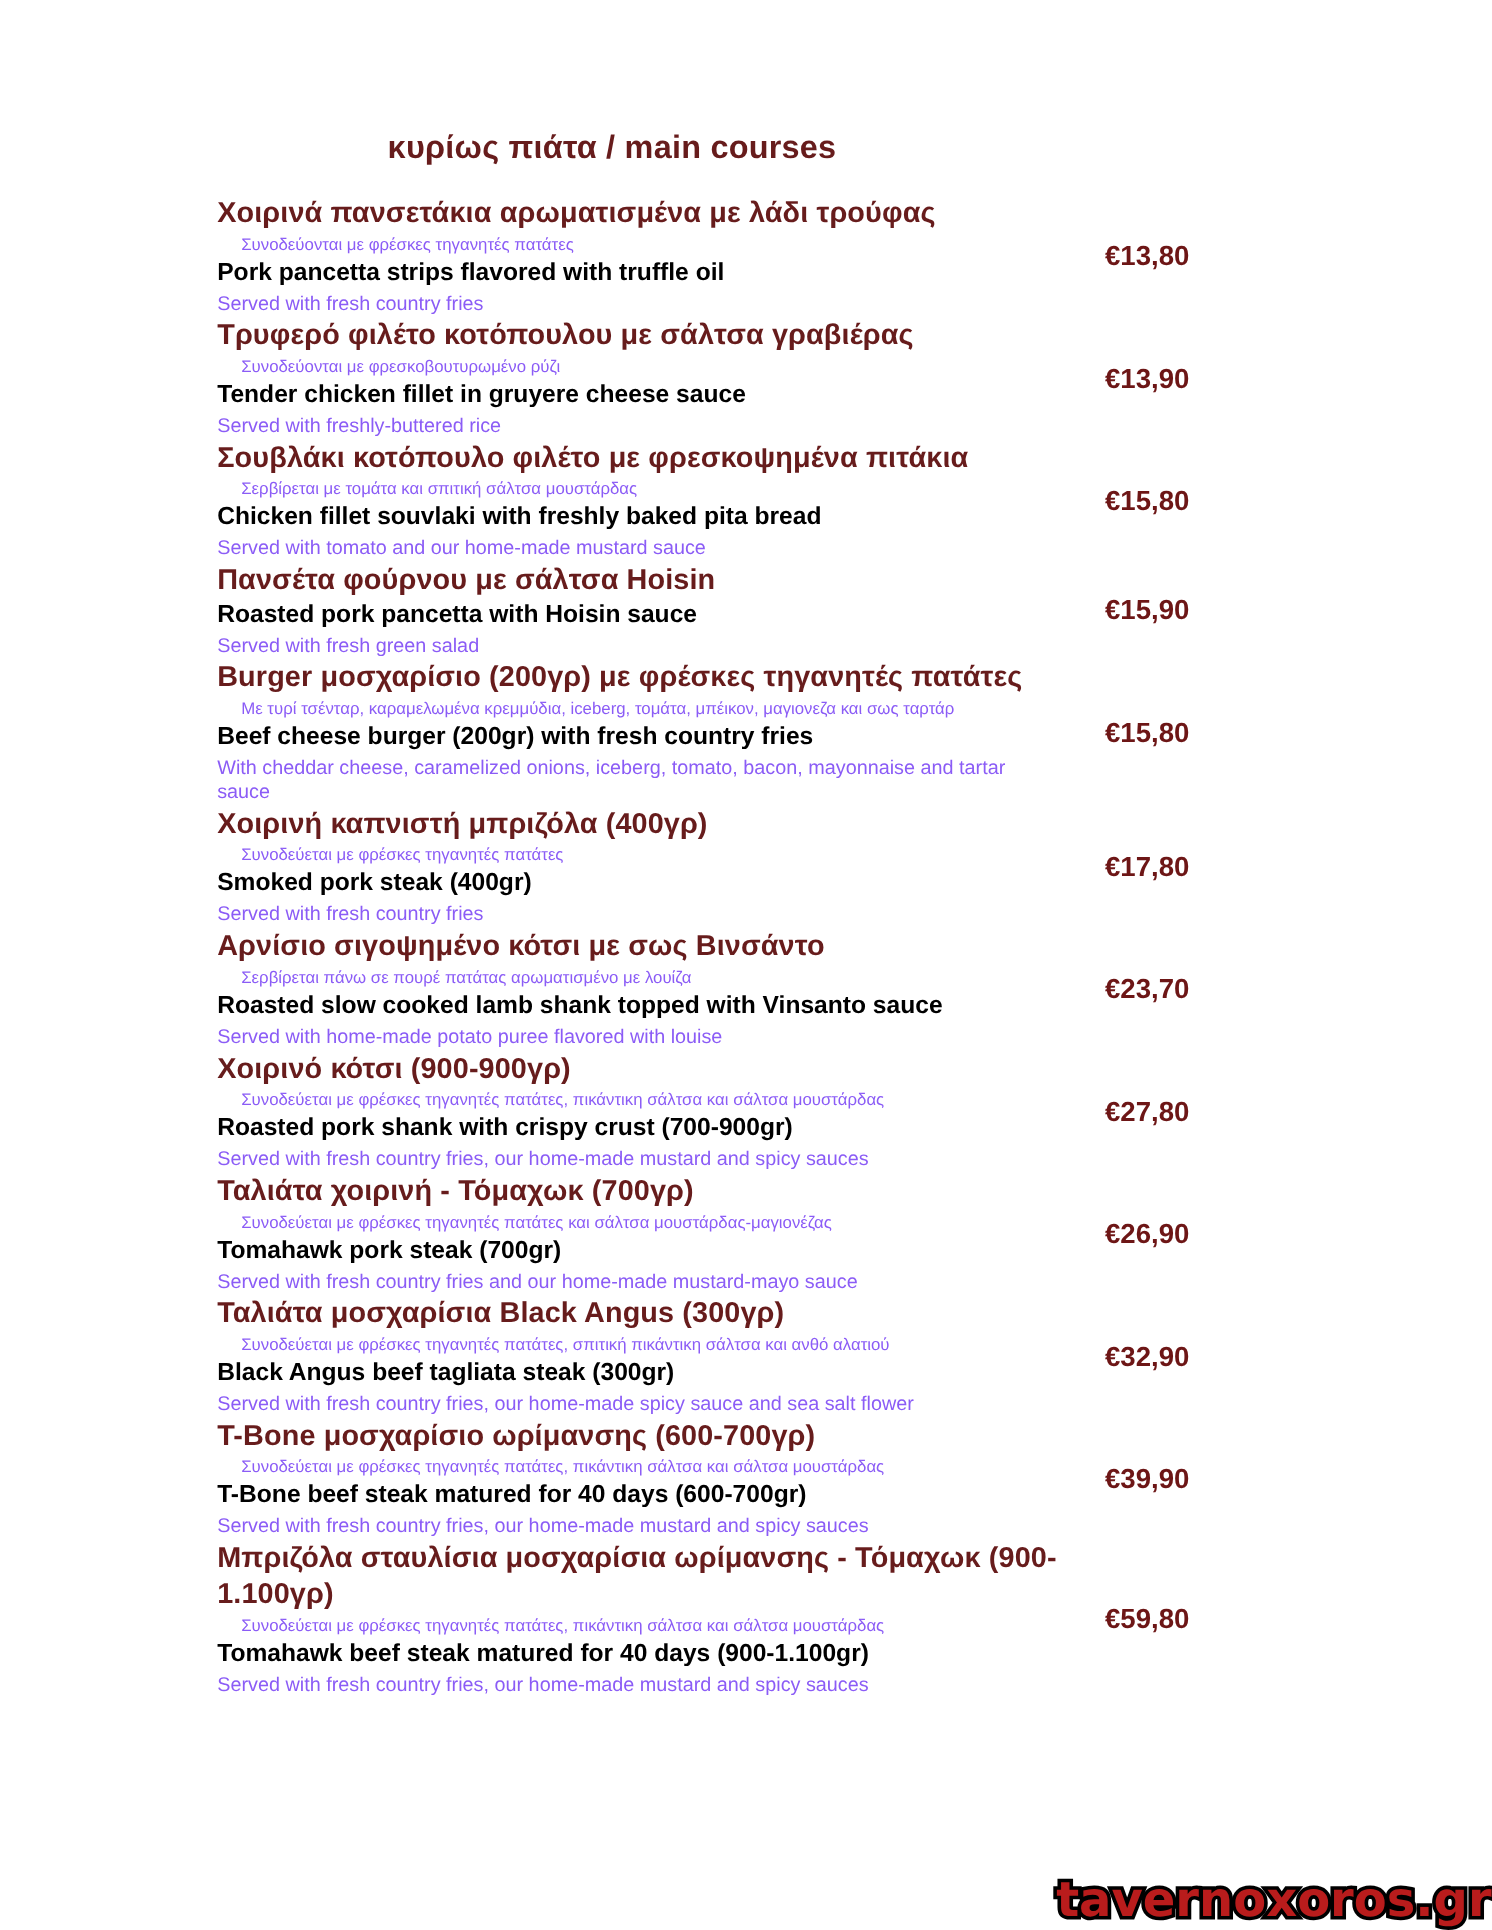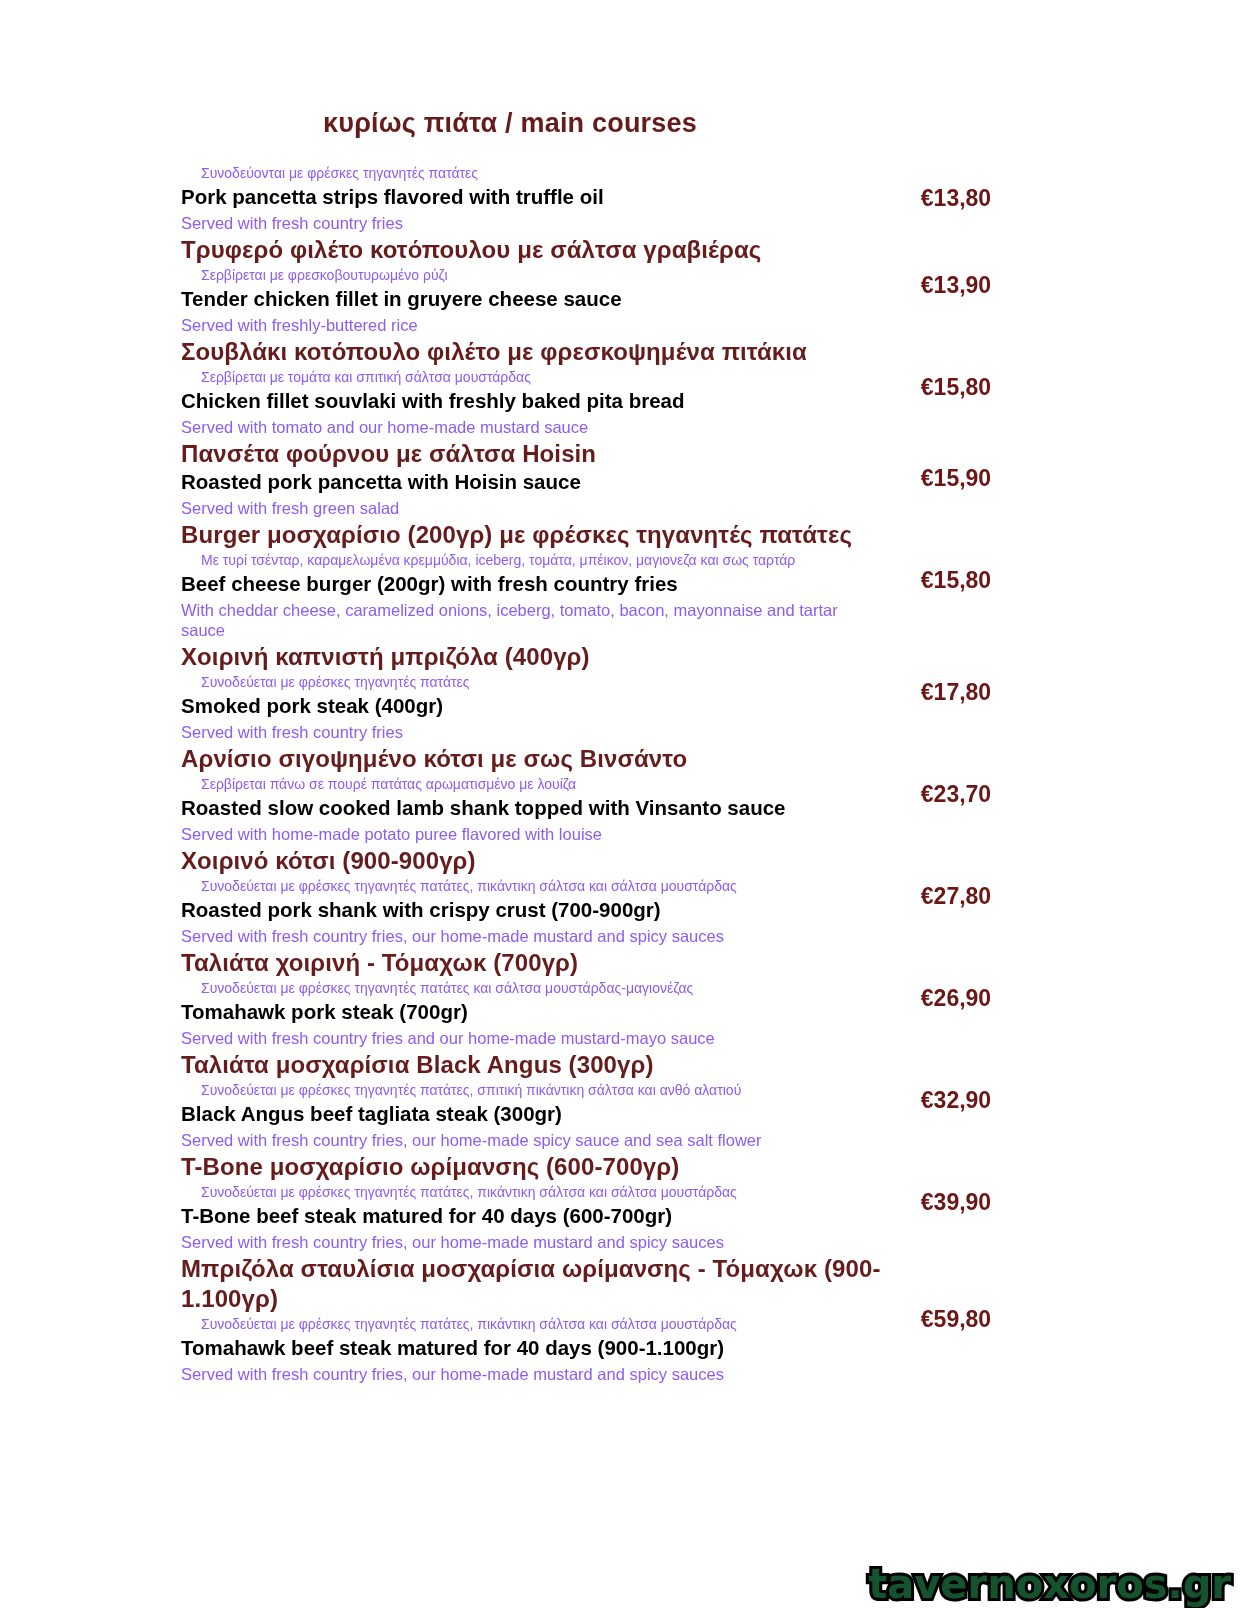--- a/index.html
+++ b/index.html
@@ -72,53 +72,54 @@
     width: 150px;
     text-align: center;
     font-size: 23px;
     font-weight: bold;
     color: #6d1616;
     white-space: nowrap;
     align-self: center;
   }
   .watermark {
     position: absolute;
-    right: 12px;
+    right: 0px;
     bottom: 4px;
     font-family: "DejaVu Sans", sans-serif;
     font-size: 40px;
     font-weight: bold;
-    color: #14532d;
+    color: #b91c1c;
     -webkit-text-stroke: 6px #000000;
     paint-order: stroke fill;
     text-shadow: 0 0 3px #000000;
     letter-spacing: 0px;
     line-height: 1;
     margin-top: 36px;
   }
 </style>
 </head>
 <body>
 
 <div class="page-title">κυρίως πιάτα / main courses</div>
 
 <div class="menu-items">
   <div class="menu-item">
     <div class="item-text">
+      <div class="name-gr">Χοιρινά πανσετάκια αρωματισμένα με λάδι τρούφας</div>
       <div class="desc-gr">Συνοδεύονται με φρέσκες τηγανητές πατάτες</div>
       <div class="name-en">Pork pancetta strips flavored with truffle oil</div>
       <div class="desc-en">Served with fresh country fries</div>
     </div>
     <div class="price">€13,80</div>
   </div>
 
   <div class="menu-item">
     <div class="item-text">
       <div class="name-gr">Τρυφερό φιλέτο κοτόπουλου με σάλτσα γραβιέρας</div>
-      <div class="desc-gr">Σερβίρεται με φρεσκοβουτυρωμένο ρύζι</div>
+      <div class="desc-gr">Συνοδεύονται με φρεσκοβουτυρωμένο ρύζι</div>
       <div class="name-en">Tender chicken fillet in gruyere cheese sauce</div>
       <div class="desc-en">Served with freshly-buttered rice</div>
     </div>
     <div class="price">€13,90</div>
   </div>
 
   <div class="menu-item">
     <div class="item-text">
       <div class="name-gr">Σουβλάκι κοτόπουλο φιλέτο με φρεσκοψημένα πιτάκια</div>
       <div class="desc-gr">Σερβίρεται με τομάτα και σπιτική σάλτσα μουστάρδας</div>

